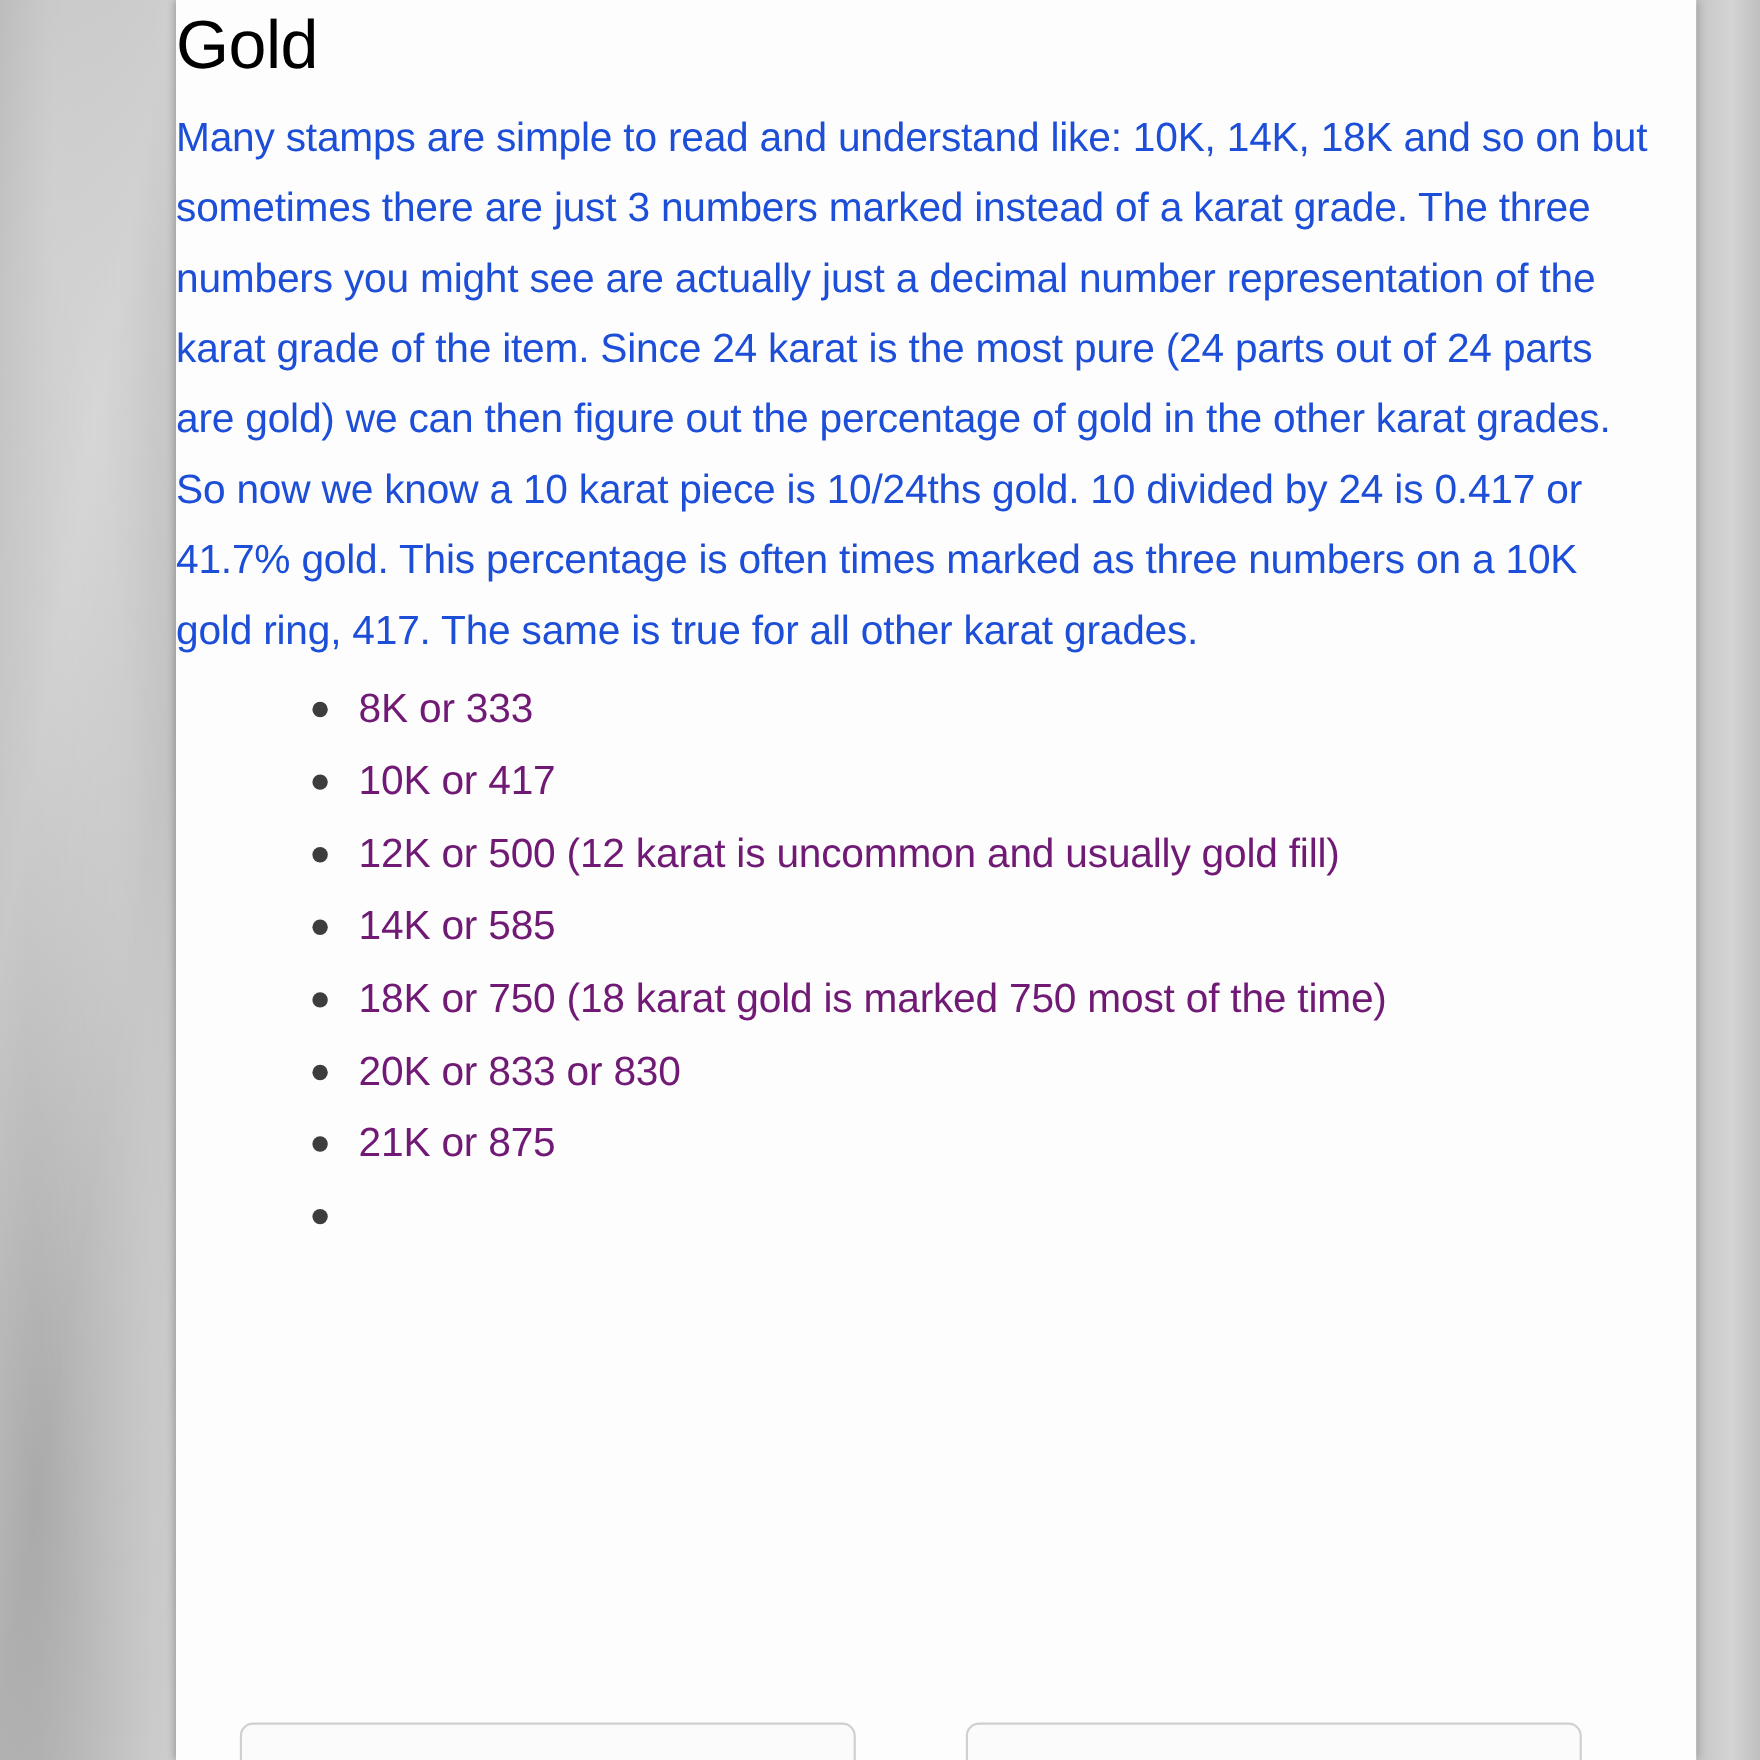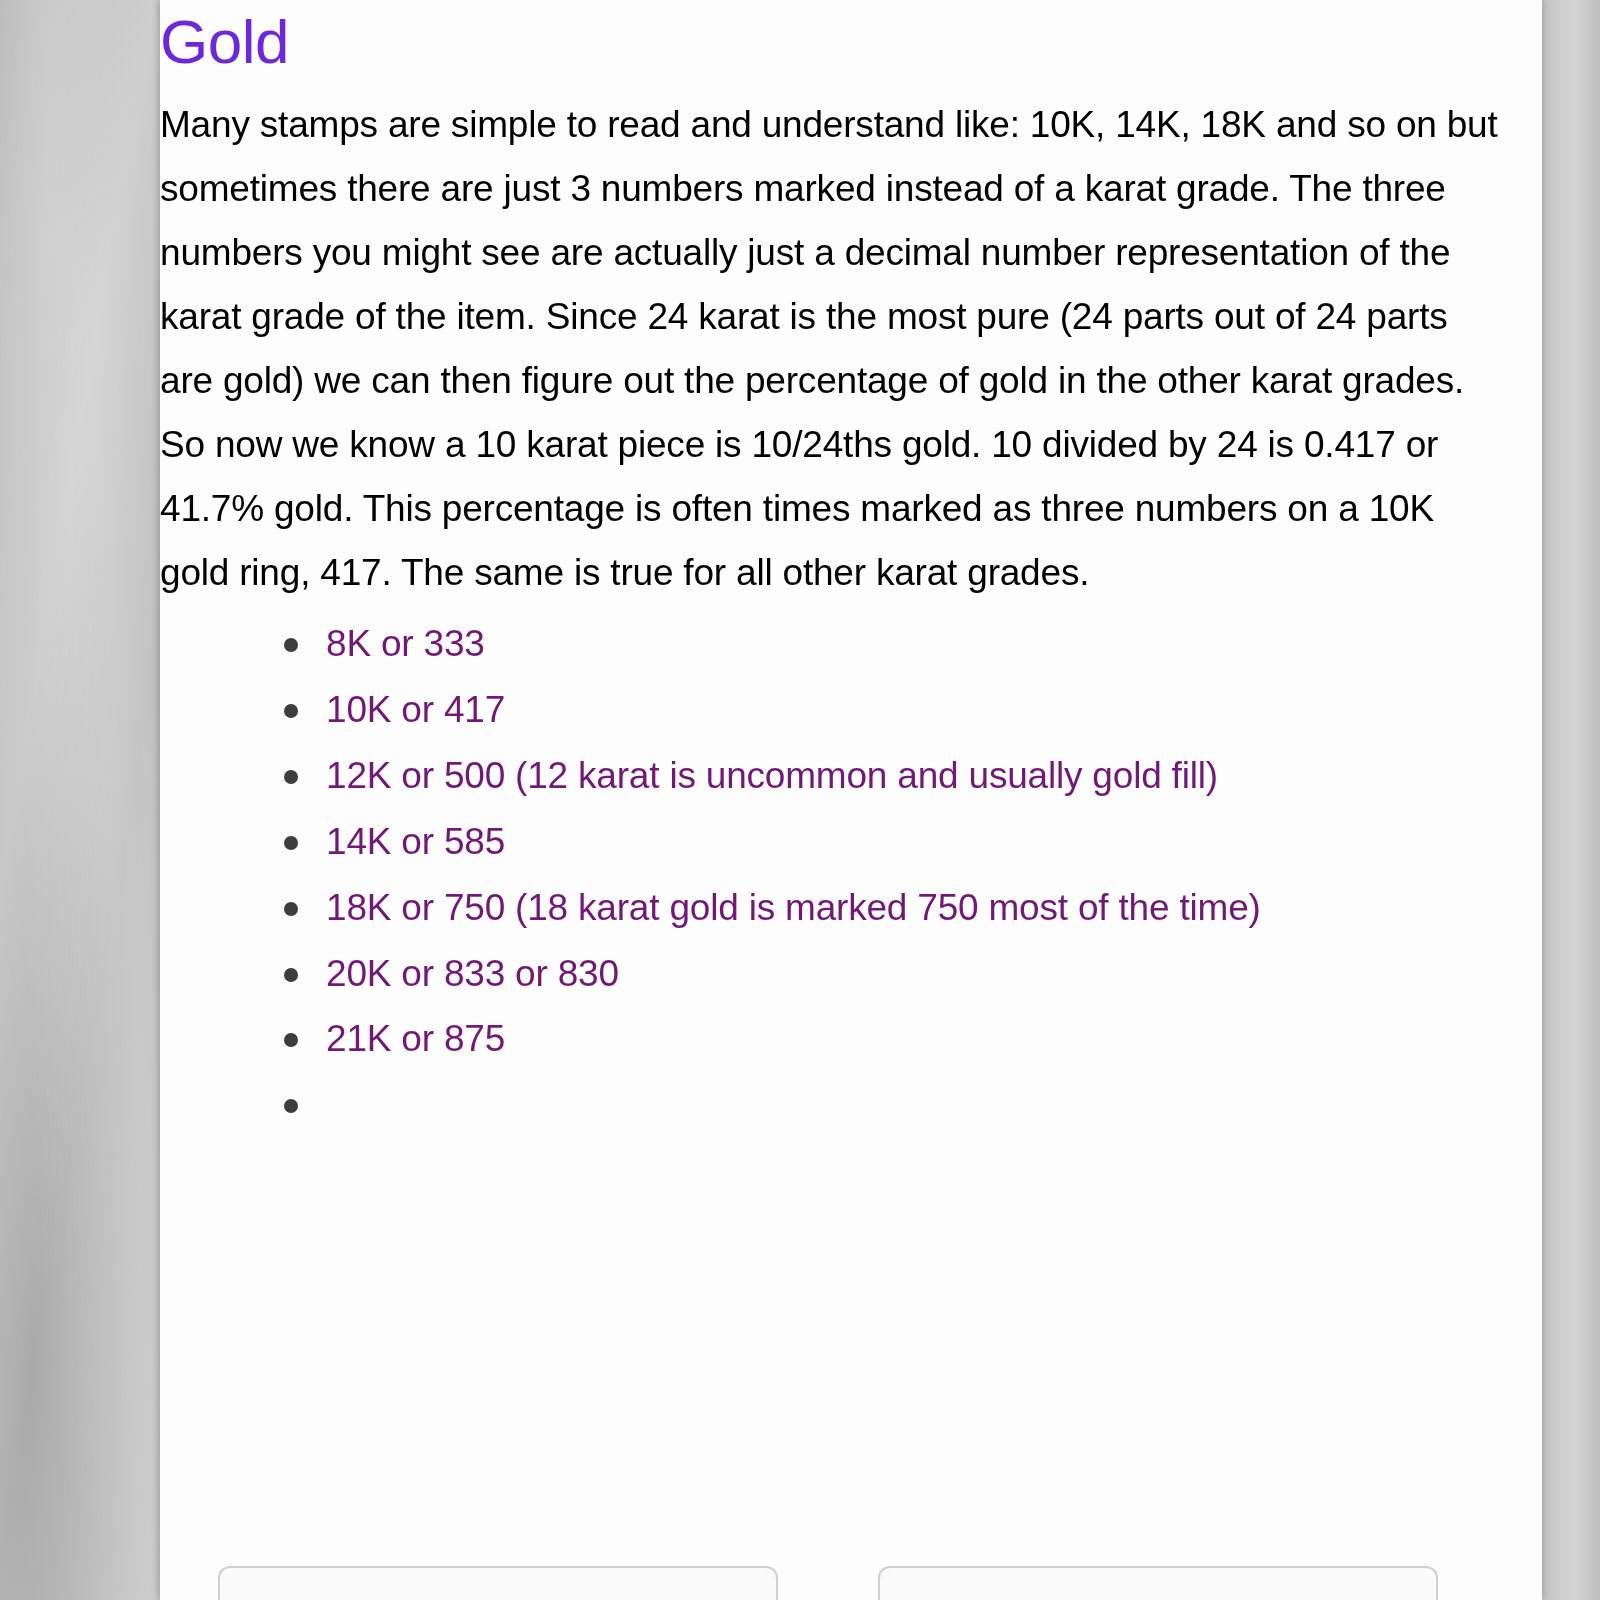--- a/index.html
+++ b/index.html
@@ -66,29 +66,29 @@
     padding: 0 40px 0 0;
     color: #4a4a4a;
   }
 
   h1.title {
     margin: 0;
     padding: 6px 0 0 0;
     font-size: 62px;
     font-weight: 400;
     line-height: 1.15;
-    color: #6d28d9;
+    color: #000000;
     letter-spacing: -0.5px;
   }
 
   p.body-text {
     margin: 16px 0 0 0;
     font-size: 37px;
     line-height: 1.73;
-    color: #000000;
+    color: #1d4ed8;
     letter-spacing: -0.2px;
     width: 1340px;
   }
 
   ul.karat-list {
     list-style: none;
     margin: 6px 0 0 0;
     padding: 0 0 0 118px;
   }
 

